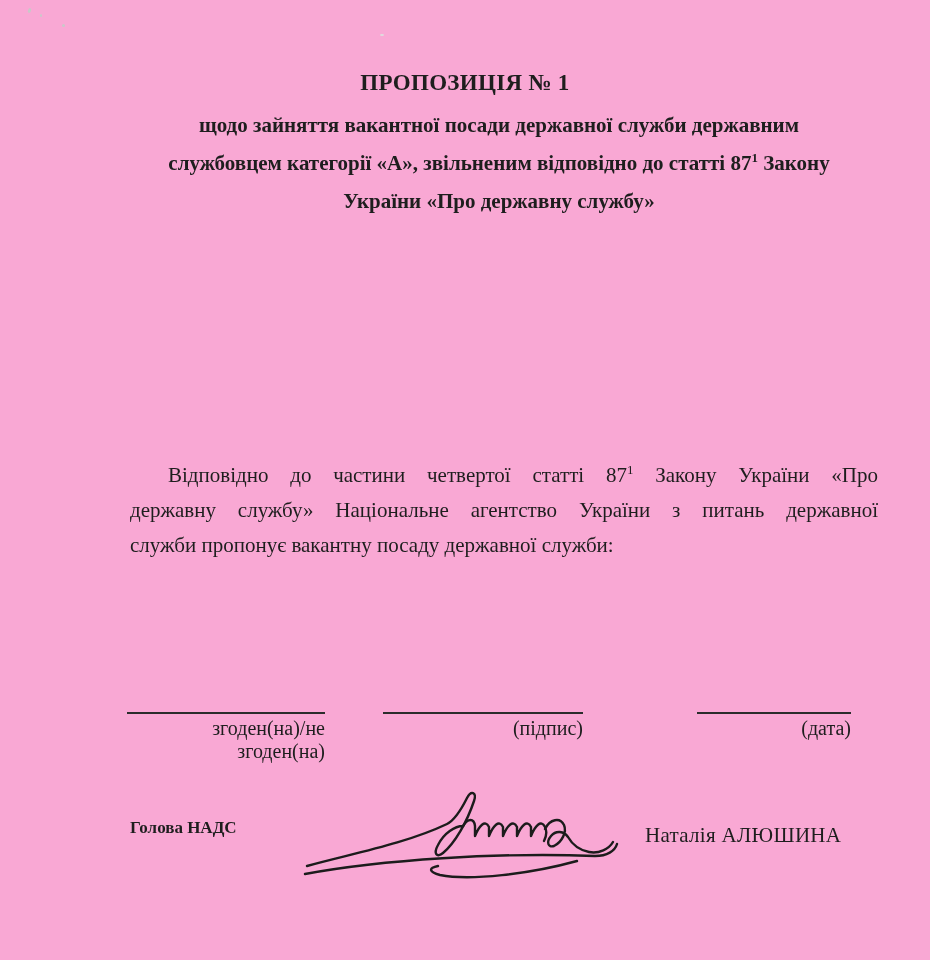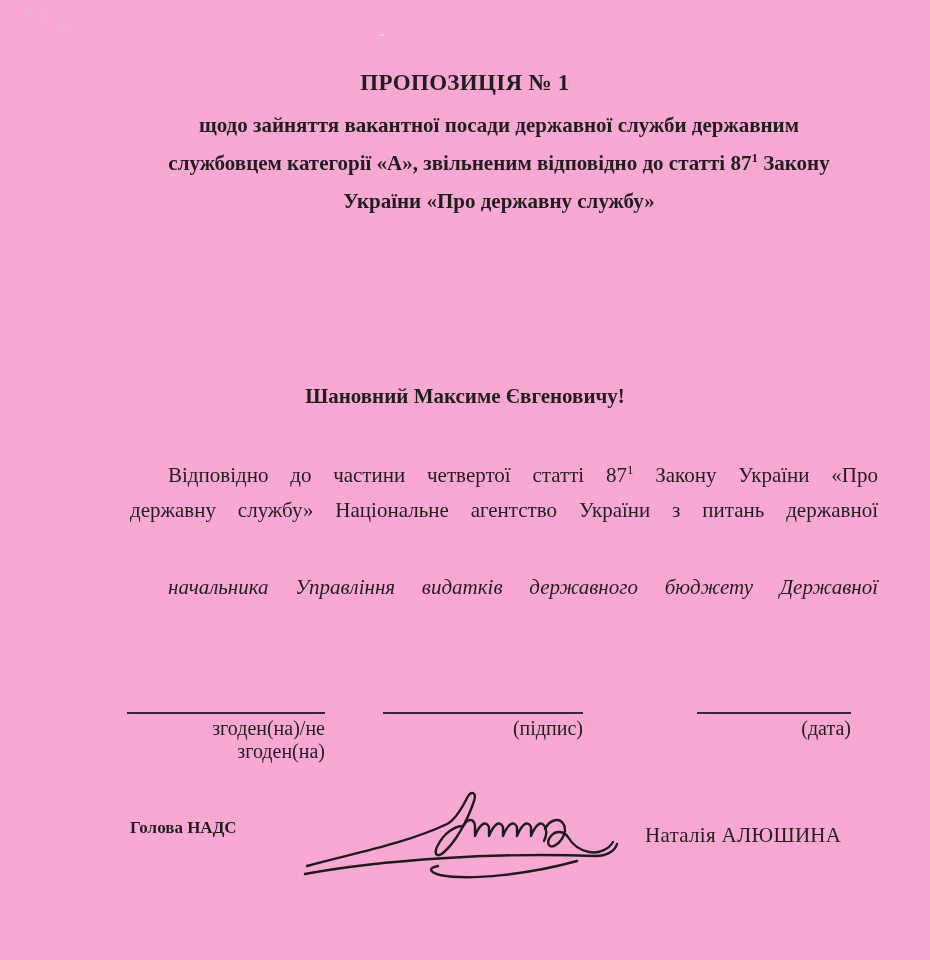--- a/index.html
+++ b/index.html
@@ -149,29 +149,28 @@
 
   <h1 class="title">ПРОПОЗИЦІЯ № 1</h1>
 
   <div class="heading">
     <div>щодо зайняття вакантної посади державної служби державним</div>
     <div><span>службовцем категорії «А», звільненим відповідно до статті 87</span><sup>1</sup><span> Закону</span></div>
     <div>України «Про державну службу»</div>
   </div>
 
 
-  <div class="salutation">Шановний Максиме Євгеновичу!</div>
 
   <div class="body-par">
     <div class="jline indent"><span>Відповідно до частини четвертої статті 87</span><sup>1</sup><span> Закону України «Про</span></div>
     <div class="jline">державну службу» Національне агентство України з питань державної</div>
+    <div>служби пропонує вакантну посаду державної служби:</div>
   </div>
 
   <div class="position-par">
-    <div class="jline indent">начальника Управління видатків державного бюджету Державної</div>
   </div>
 
   <div class="sig-field f-agree">
     <div class="rule"></div>
     <div>згоден(на)/не згоден(на)</div>
   </div>
   <div class="sig-field f-sign">
     <div class="rule"></div>
     <div>(підпис)</div>
   </div>

